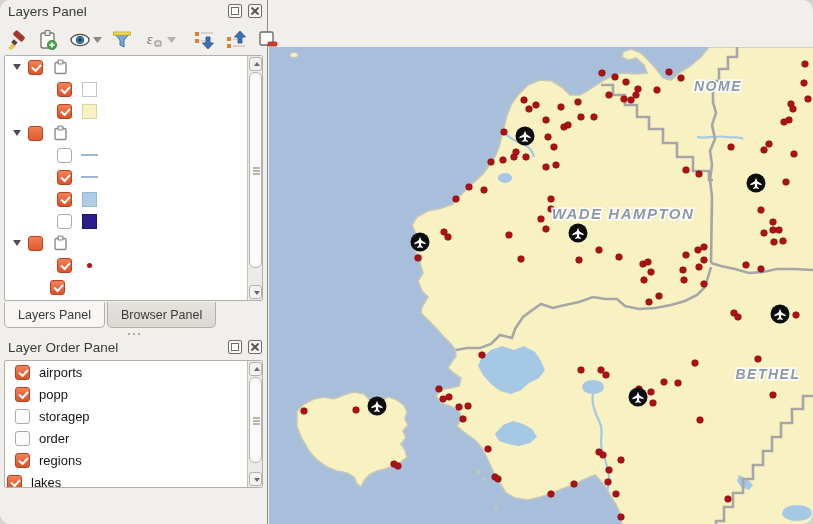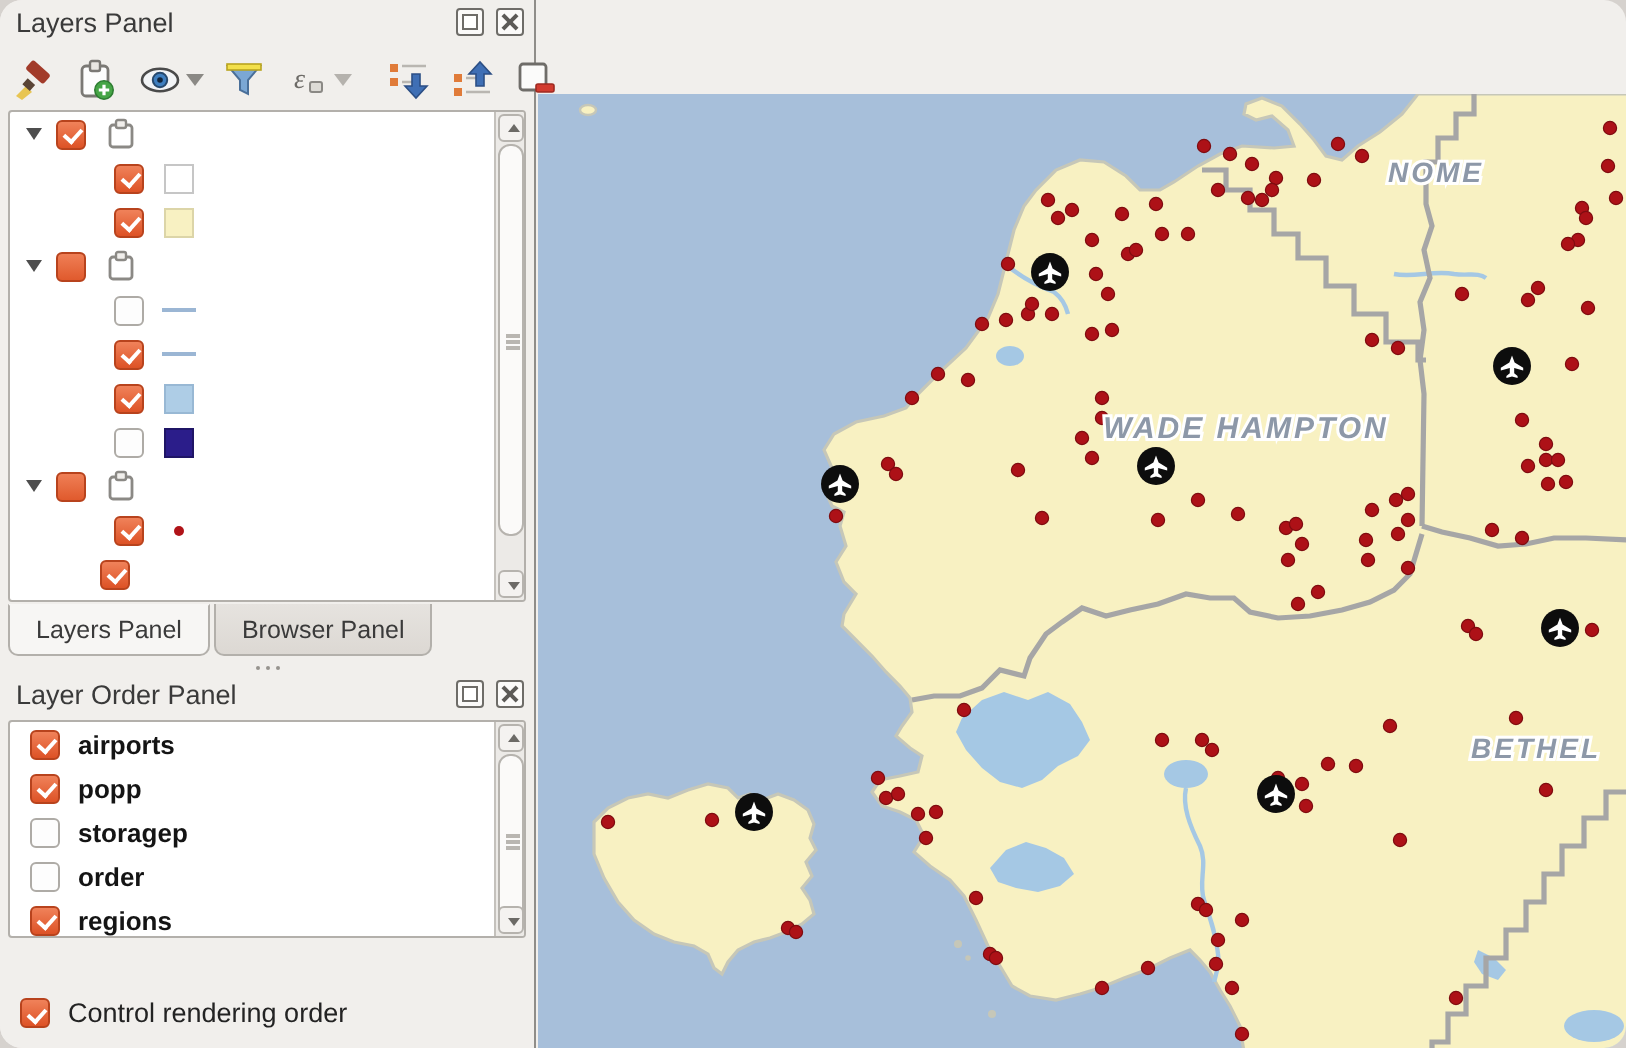--- a/index.html
+++ b/index.html
@@ -16,21 +16,21 @@
   .wbtn.close::before,.wbtn.close::after{content:"";position:absolute;left:1px;top:5px;width:10px;height:2px;background:#5c5a57;}
   .wbtn.close::before{transform:rotate(45deg);} .wbtn.close::after{transform:rotate(-45deg);}
   
   .toolbar{position:absolute;left:4px;top:27px;width:260px;height:26px;display:flex;align-items:center;}
   .ticon{width:24px;height:24px;display:flex;align-items:center;justify-content:center;flex:0 0 auto;}
   .drop{width:10px;height:24px;display:flex;align-items:center;justify-content:center;flex:0 0 auto;}
   .gap{flex:0 0 8px;}
   
   .listbox{position:absolute;left:4px;width:259px;background:#ffffff;border:1px solid #b3b0ab;border-radius:2px;overflow:hidden;}
   .tree{top:55px;height:246px;}
-  .order{top:360px;height:109px;font-weight:bold;}
+  .order{top:360px;height:128px;}
   .row{position:relative;height:22px;display:flex;align-items:center;}
   .row .lbl{font-size:13px;color:#141414;margin-left:9px;white-space:nowrap;}
   .row.bold .lbl{font-weight:bold;}
   .arrow{width:0;height:0;border-left:4.5px solid transparent;border-right:4.5px solid transparent;border-top:6px solid #4e4e4e;margin-right:7px;flex:0 0 auto;}
   .cb{width:15px;height:15px;border-radius:3px;flex:0 0 auto;position:relative;}
   .cb.unchecked{background:#fdfdfd;border:1px solid #aeaba6;}
   .cb.checked{background:linear-gradient(#f0825a,#dd5226);border:1px solid #b8431d;}
   .cb.checked::after{content:"";position:absolute;left:3px;top:3.5px;width:7px;height:4px;border-left:2.2px solid #fff;border-bottom:2.2px solid #fff;transform:rotate(-48deg);}
   .cb.partial{background:linear-gradient(#ef7f56,#e05a2d);border:1px solid #b8431d;}
   .sym{width:18px;display:flex;align-items:center;justify-content:center;margin-left:8px;flex:0 0 auto;}
@@ -300,24 +300,20 @@
         </div>
       <div class="sbar">
         <div class="btn up"></div>
         <div class="thumb" style="top:16px;height:86px">
             <span class="grip"></span>
           </div>
         <div class="btn dn"></div>
       </div>
     </div>
 
-    <div class="ctl-row">
-      <span class="cb checked"></span>
-      <span class="lbl">Control rendering order</span>
-    </div>
   </div>
 
   <div class="map">
     <svg id="map-svg" width="544" height="524" viewBox="0 0 544 524">
         <rect x="0" y="0" width="544" height="524" fill="#a7bfda"></rect>
         <path d="M440,0 L432,10 421,19 410,26 402,33 394,31 388,23 381,15 372,6 362,2 354,5 353,10 359,13 367,11 375,18 378,26 368,27 352,26 341,30 330,36 318,44 311,48 301,48 294,41 283,34 271,33 259,38 249,48 243,56 238,68 234,84 230,100 225,112 214,127 201,139 190,150 184,157 173,161 159,164 148,170 143,178 147,187 143,197 147,206 153,209 151,216 154,226 149,234 153,244 159,250 153,260 152,266 159,273 167,281 174,289 181,296 186,302 187,309 182,316 179,321 186,327 192,331 190,339 181,341 171,343 167,349 172,356 181,359 189,363 193,371 188,379 196,386 206,393 213,401 219,413 225,426 231,436 237,446 246,451 259,453 271,450 281,447 293,442 304,438 316,432 326,428 331,433 336,439 341,448 346,456 351,466 353,479 357,491 363,504 369,513 373,524 L545,524 L545,0 Z" fill="#f8f1c2" stroke="#c6c7b8" stroke-width="1.6"></path>
         <path d="M28,364 L35,357 45,352 55,350 65,352 75,348 85,345 95,347 100,352 106,350 112,353 120,350 128,353 135,358 138,365 136,372 139,378 134,384 137,391 132,397 136,403 138,410 132,415 124,419 116,422 108,424 100,428 95,434 92,440 88,437 85,430 78,426 68,424 58,420 48,413 40,404 33,392 28,380 Z" fill="#f8f1c2" stroke="#c6c7b8" stroke-width="1.6"></path>
         <ellipse cx="25" cy="8" rx="4" ry="2.5" fill="#f8f1c2" stroke="#c6c7b8" stroke-width="1.2"></ellipse>
         <circle cx="210" cy="425" r="2" fill="#c6c7b8"></circle>
         <circle cx="215" cy="432" r="1.4" fill="#c6c7b8"></circle>

